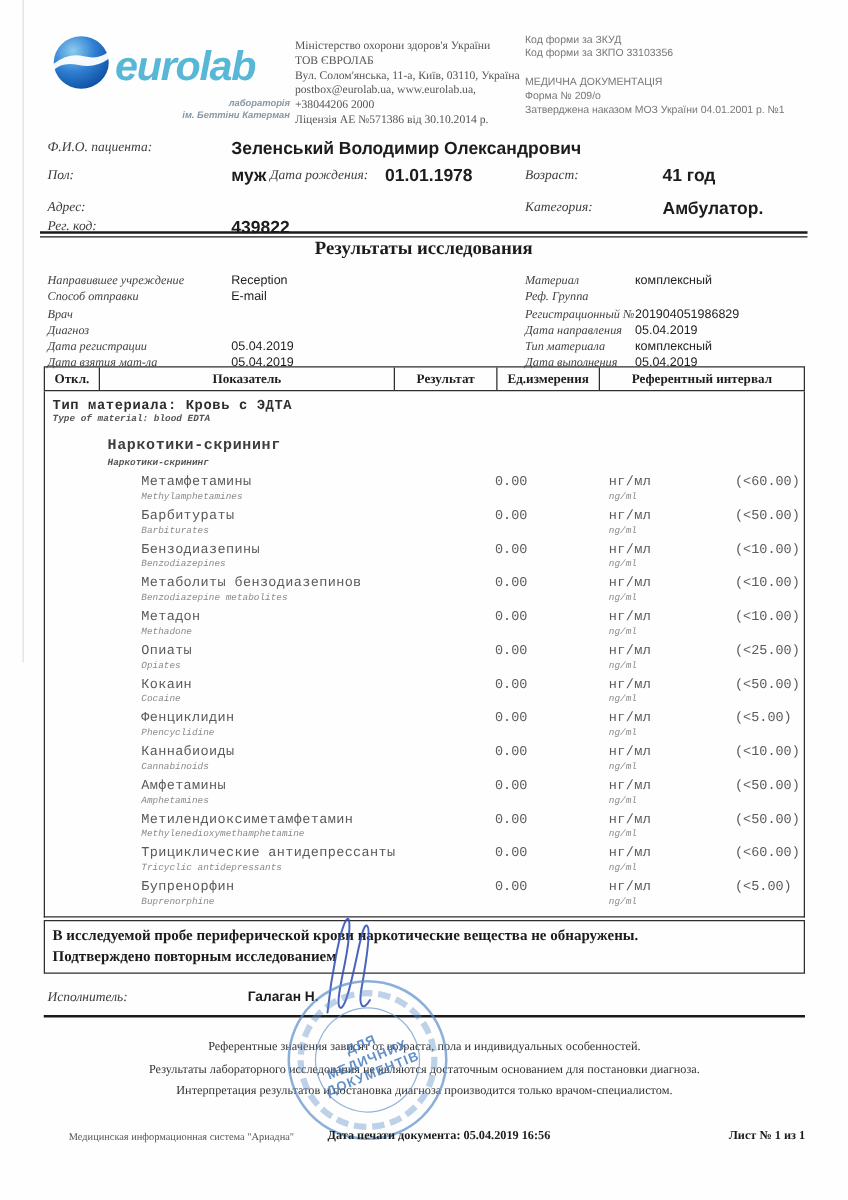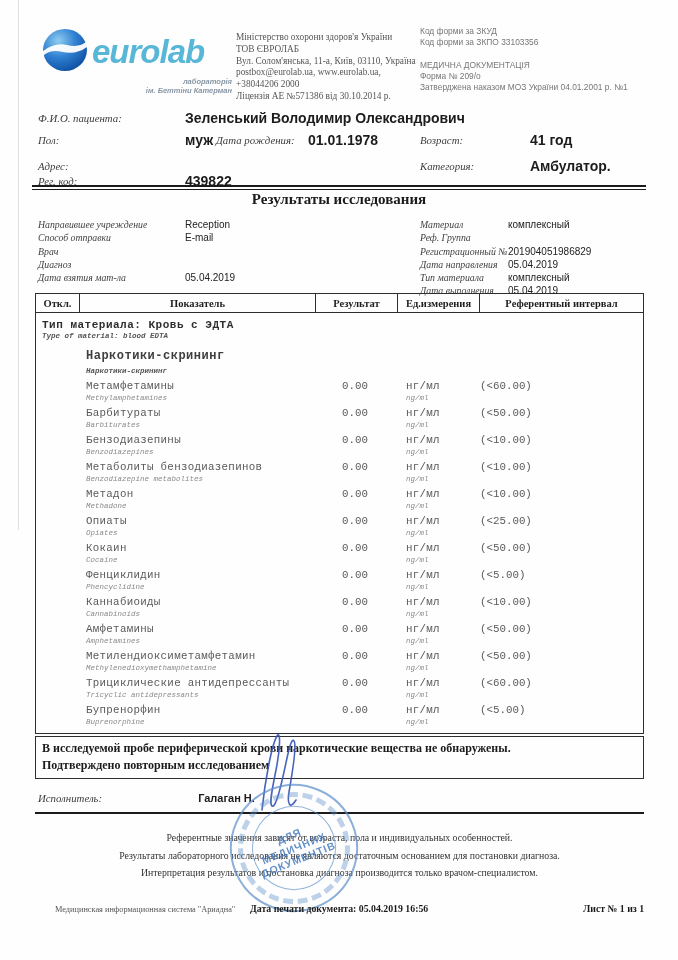--- a/index.html
+++ b/index.html
@@ -47,21 +47,21 @@
              font-size:10.5px;padding:4px 0 3px;color:#1e1e1e;}
   .thead>div:last-child{border-right:none;}
   .tbody{border:1px solid #2e2e2e;border-top:none;box-sizing:border-box;
          font-family:"Liberation Mono",monospace;padding:3px 0 6px;}
   .mat{margin:2px 0 0 6px;}
   .mat .ru{font-weight:bold;font-size:11px;color:#2e2e2e;line-height:14px;letter-spacing:.5px;}
   .mat .en{font-weight:bold;font-style:italic;font-size:7.5px;color:#555;line-height:9px;}
   .group{margin:8px 0 2px 50px;}
   .group .ru{font-weight:bold;font-size:12px;color:#3e3e3e;line-height:15px;letter-spacing:.5px;}
   .group .en{font-weight:bold;font-style:italic;font-size:7.5px;color:#555;line-height:10px;margin-top:2px;}
-  .trow{display:grid;grid-template-columns:50px 232px 80px 82px 1fr;margin-top:4px;}
+  .trow{display:grid;grid-template-columns:50px 232px 80px 82px 1fr;margin-top:4px;gap:27px;}
   .trow .ru{font-size:10.8px;color:#5a5a5a;line-height:13px;letter-spacing:.3px;}
   .trow .en{font-size:7.5px;font-style:italic;color:#8a8a8a;line-height:9px;margin-top:1px;}
   .c-res{font-size:10.8px;color:#5a5a5a;padding-left:24px;}
   .c-ref{font-size:10.8px;color:#5a5a5a;}
   .c-unit{padding-left:8px;}
 
   .conclusion{border:1px solid #2e2e2e;margin-top:2px;padding:3px 6px 5px;
               font-weight:bold;font-size:12px;line-height:16.5px;color:#1b1b1b;}
   .executor{margin-top:9px;height:16px;}
   .executor .lbl-i{margin-left:3px;}
@@ -75,21 +75,21 @@
   .stamp .ring-outer{position:absolute;inset:0;border:2.5px solid rgba(91,143,201,.8);border-radius:50%;}
   .stamp .ring-dash{position:absolute;inset:8px;border:5px dashed rgba(91,143,201,.45);border-radius:50%;}
   .stamp .ring-inner{position:absolute;inset:22px;border:1.5px solid rgba(91,143,201,.75);border-radius:50%;
          display:flex;flex-direction:column;align-items:center;justify-content:center;}
   .stamp .ctext{font-family:"Liberation Sans",sans-serif;font-weight:bold;font-size:10.5px;
          color:rgba(64,118,188,.92);letter-spacing:1px;line-height:12.5px;text-align:center;}
   .signature{position:absolute;left:232px;top:728px;pointer-events:none;}
 
   
   .footer-system{position:absolute;left:55px;top:905px;font-size:8.3px;color:#555;}
-  .footer-date{position:absolute;left:250px;top:903px;font-weight:bold;font-size:9.8px;color:#1b1b1b;}
+  .footer-date{position:absolute;left:262px;top:903px;font-weight:bold;font-size:9.8px;color:#1b1b1b;}
   .footer-sheet{position:absolute;left:583px;top:903px;font-weight:bold;font-size:9.8px;color:#1b1b1b;}
 </style>
 </head>
 <body>
 
 <div class="page">
   <div class="scan-edge"></div>
 
   <div class="logo-block">
     <div class="logo-row">
@@ -165,20 +165,23 @@
       </div>
 
       <div class="info-row">
         <span class="lbl">Врач</span><span class="val"></span>
       </div>
 
       <div class="info-row">
         <span class="lbl">Диагноз</span><span class="val"></span>
       </div>
 
+      <div class="info-row">
+        <span class="lbl">Дата регистрации</span><span class="val">05.04.2019</span>
+      </div>
 
       <div class="info-row">
         <span class="lbl">Дата взятия мат-ла</span><span class="val">05.04.2019</span>
       </div>
     </div>
   <div class="meta-right">
 
       <div class="info-row">
         <span class="lbl">Материал</span><span class="val">комплексный</span>
       </div>

